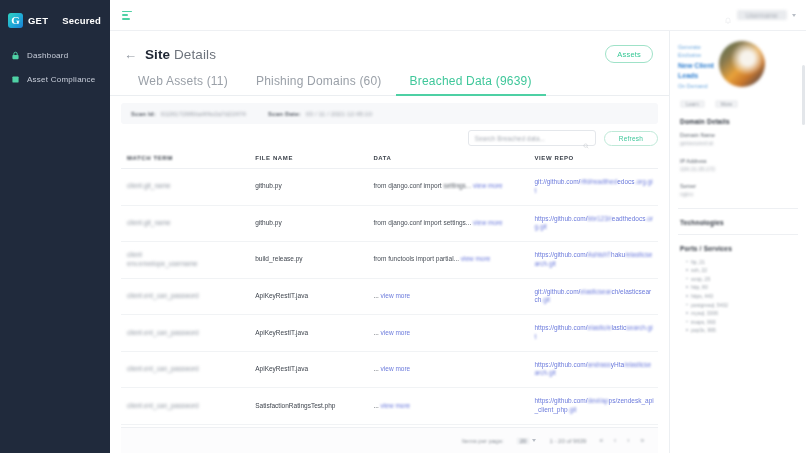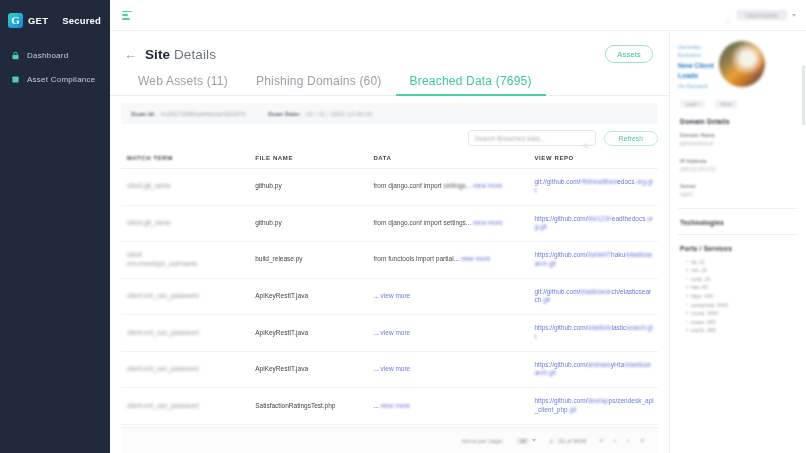--- a/index.html
+++ b/index.html
@@ -259,21 +259,21 @@
           <div class="page-title-row">
             <span class="back-arrow">←</span>
             <h1 class="page-title"><b>Site</b><span> Details</span></h1>
           </div>
           <button class="export-btn">Assets</button>
         </div>
 
         <div class="tabs">
           <div class="tab">Web Assets (11)</div>
           <div class="tab">Phishing Domains (60)</div>
-          <div class="tab active">Breached Data (7695)</div>
+          <div class="tab active">Breached Data (9639)</div>
         </div>
 
         <div class="scan-strip">
           <div class="scan-field">
             <span class="scan-label">Scan Id:</span>
             <span class="scan-value">61261726f6ba4f4e2a7d22474</span>
           </div>
           <div class="scan-field">
             <span class="scan-label">Scan Date:</span>
             <span class="scan-value">03 / 11 / 2021 12:45:10</span>

